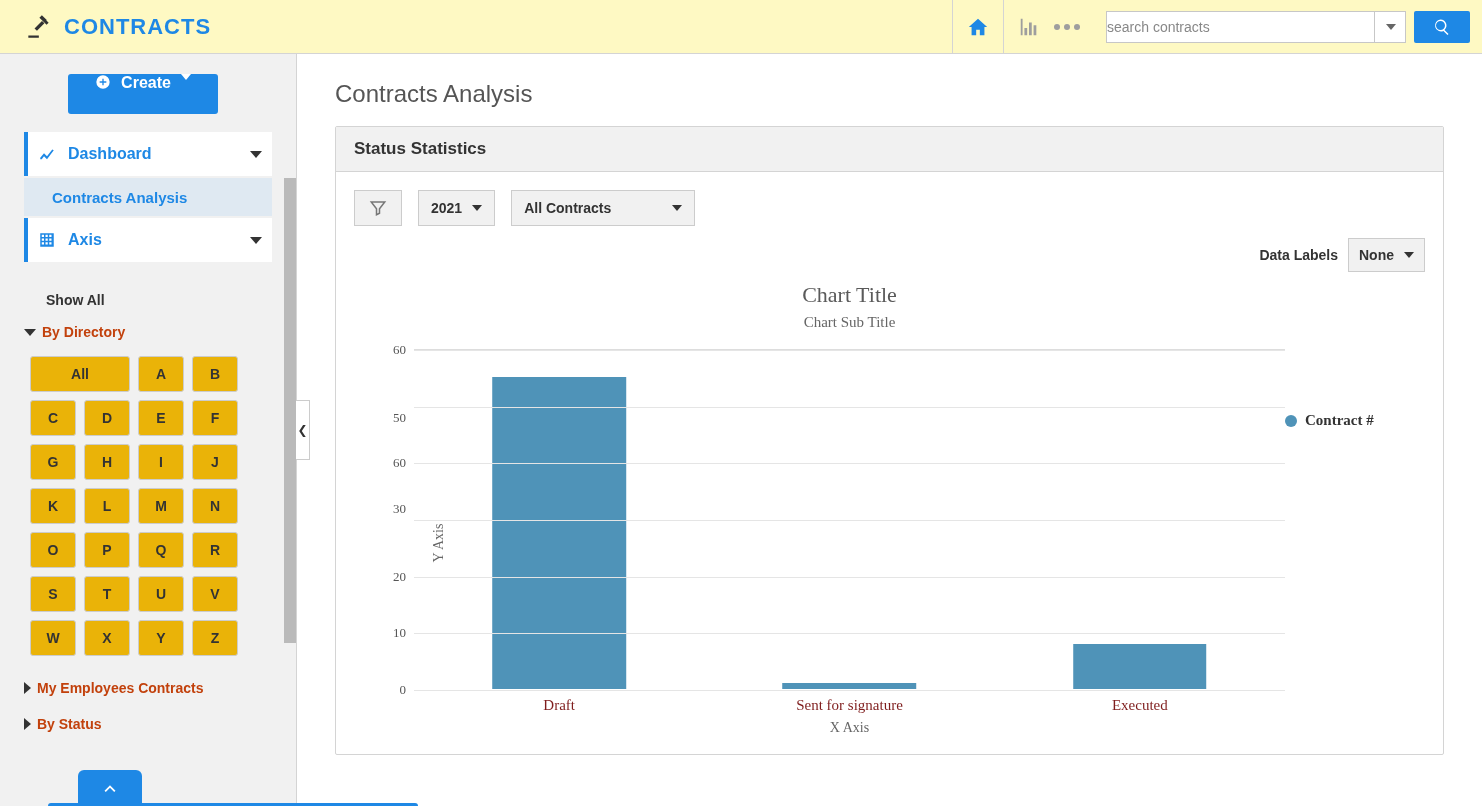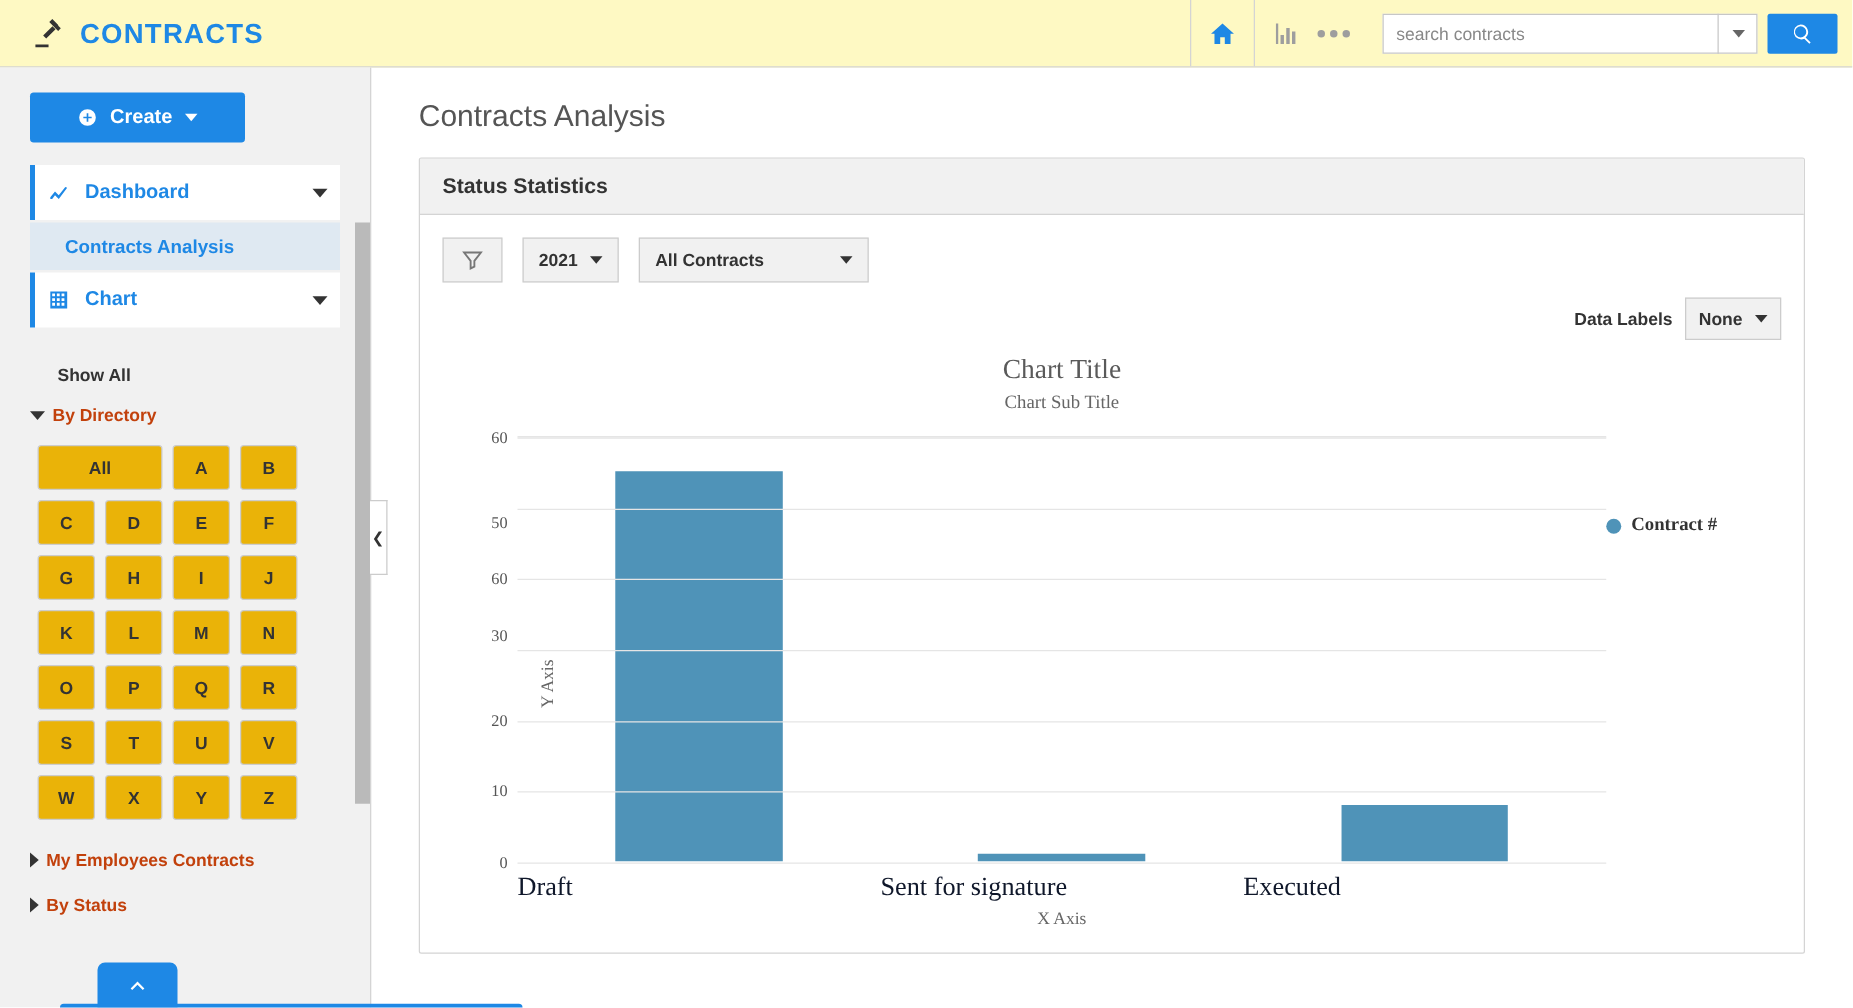--- a/index.html
+++ b/index.html
@@ -11,34 +11,34 @@
 .brand svg { width: 28px; height: 28px; }
 .brand-title { color: #1e88e5; font-weight: 700; font-size: 22px; letter-spacing: 1px; }
 .topbar-spacer { flex: 1; }
 .topbar-sect { display: flex; align-items: center; padding: 0 14px; border-left: 1px solid #d4d4d4; }
 .topbar-sect.home svg { fill: #1e88e5; }
 .topbar-sect svg { width: 22px; height: 22px; fill: #9e9e9e; }
 .dots { display: flex; gap: 4px; }
 .dots span { width: 6px; height: 6px; border-radius: 50%; background: #9e9e9e; }
 .search-wrap { display: flex; align-items: center; padding: 0 12px; gap: 8px; }
 .search-box { position: relative; display: flex; align-items: center; }
-.search-input { width: 300px; height: 32px; border: 1px solid #c7c7c7; padding: 0 34px 0 10px; font-size: 14px; color: #555; background: #fff; }
+.search-input { width: 300px; height: 32px; border: 1px solid #c7c7c7; padding: 0 34px 0 0; font-size: 14px; color: #555; background: #fff; }
 .search-input::placeholder { color: #888; }
 .search-dd { position: absolute; right: 0; top: 0; height: 32px; width: 32px; border-left: 1px solid #c7c7c7; display: flex; align-items: center; justify-content: center; }
 .search-btn { height: 32px; width: 56px; background: #1e88e5; border: none; display: flex; align-items: center; justify-content: center; border-radius: 2px; cursor: pointer; }
 .search-btn svg { fill: #fff; width: 18px; height: 18px; }
 
 
 .layout { display: flex; height: calc(806px - 54px); }
 
 
 .sidebar { width: 297px; background: #f1f1f1; border-right: 1px solid #d4d4d4; position: relative; display: flex; flex-direction: column; }
 .sidebar-inner { padding: 20px 24px 0 24px; overflow: hidden; flex: 1; }
 .scroll-track { position: absolute; top: 124px; right: 0; width: 12px; height: 465px; background: #bababa; }
-.create-btn { height: 40px; background: #1e88e5; color: #fff; border: none; border-radius: 3px; font-size: 16px; font-weight: 600; display: flex; align-items: center; justify-content: center; gap: 10px; width: 172px; cursor: pointer; }
+.create-btn { height: 40px; background: #1e88e5; color: #fff; border: none; border-radius: 3px; font-size: 16px; font-weight: 600; display: flex; align-items: flex-start; justify-content: center; gap: 10px; width: 150px; cursor: pointer; margin-left: 44px; }
 .create-btn svg { fill: #fff; width: 16px; height: 16px; }
 .caret-down { display:inline-block; width:0; height:0; border-left:5px solid transparent; border-right:5px solid transparent; border-top:6px solid currentColor; }
 .nav { margin-top: 18px; }
 .nav-item { background: #fff; border-left: 4px solid #1e88e5; height: 44px; display: flex; align-items: center; padding: 0 10px; gap: 12px; margin-bottom: 2px; cursor: pointer; font-weight: 600; color: #1e88e5; font-size: 16px; position: relative; }
 .nav-item .nav-icon { width: 18px; height: 18px; }
 .nav-item .nav-caret { position:absolute; right:10px; color:#333; }
 .nav-sub { background: #dfe9f2; height: 38px; display:flex; align-items:center; padding-left: 28px; color:#1e88e5; font-weight:700; font-size:15px; margin-bottom:2px; }
 .side-section { margin-top: 24px; }
 .side-link { font-weight:700; display:block; padding:6px 0 6px 22px; color:#333; }
 .side-head { font-weight:700; display:flex; align-items:center; gap:6px; padding:10px 0; color:#c2410c; }
@@ -71,21 +71,21 @@
 .chart-area { flex:1; position:relative; padding:10px 0 0 60px; }
 .chart-title { text-align:center; font-size:22px; color:#5a5a5a; font-family: Georgia, 'Times New Roman', serif; }
 .chart-sub { text-align:center; color:#666; margin-top:6px; font-family: Georgia, serif; font-size:15px; }
 .plot { position:relative; margin:18px 0 0 0; border-top:1px solid #ddd; }
 .grid-line { position:absolute; left:0; right:0; height:0; border-top:1px solid #e5e5e5; }
 .y-tick { position:absolute; right:100%; transform:translateY(-50%); padding-right:8px; font-size:13px; color:#555; font-family: Georgia, serif; }
 .bars { position:absolute; inset:0; display:flex; }
 .bar-slot { flex:1; position:relative; }
 .bar { position:absolute; bottom:0; left:50%; transform:translateX(-50%); width:46%; background:#4f93b8; }
 .x-ticks { display:flex; }
-.x-ticks div { flex:1; text-align:left; padding-top:8px; color:#0f172a; font-size:21px; font-family: Georgia, serif; }
+.x-ticks div { flex:1; text-align:center; padding-top:8px; color:#7f1d1d; font-size:15px; font-family: Georgia, serif; }
 .x-label { text-align:center; color:#666; margin-top:6px; font-family: Georgia, serif; }
 .y-label { position:absolute; left:6px; top:50%; transform: translateY(-50%) rotate(-90deg); transform-origin:center; color:#666; font-family: Georgia, serif; font-size:14px; }
 .legend { width:140px; padding-top:140px; display:flex; align-items:flex-start; gap:8px; }
 .legend .swatch { width:12px; height:12px; border-radius:50%; background:#4f93b8; margin-top:3px; }
 .legend span { font-weight:700; font-size:15px; font-family: Georgia, serif; }
 </style>
 </head>
 <body>
 
 <div class="topbar">
@@ -149,21 +149,21 @@
           <span>Dashboard</span>
           <span class="nav-caret chev down"></span>
         </div>
         <div class="nav-sub">
           <span>Contracts Analysis</span>
         </div>
         <div class="nav-item">
           <svg class="nav-icon" viewBox="0 0 24 24">
               <path d="M3 3h18v18H3V3zm2 2v3h3V5H5zm5 0v3h3V5h-3zm5 0v3h3V5h-3zM5 10v3h3v-3H5zm5 0v3h3v-3h-3zm5 0v3h3v-3h-3zM5 15v3h3v-3H5zm5 0v3h3v-3h-3zm5 0v3h3v-3h-3z" fill="#1e88e5"></path>
             </svg>
-          <span>Chart</span>
+          <span>Axis</span>
           <span class="nav-caret chev down"></span>
         </div>
       </div>
 
       <div class="side-section">
         <span class="side-link">Show All</span>
         <div class="side-head">
           <span class="chev down"></span>
           <span>By Directory</span>
         </div>

